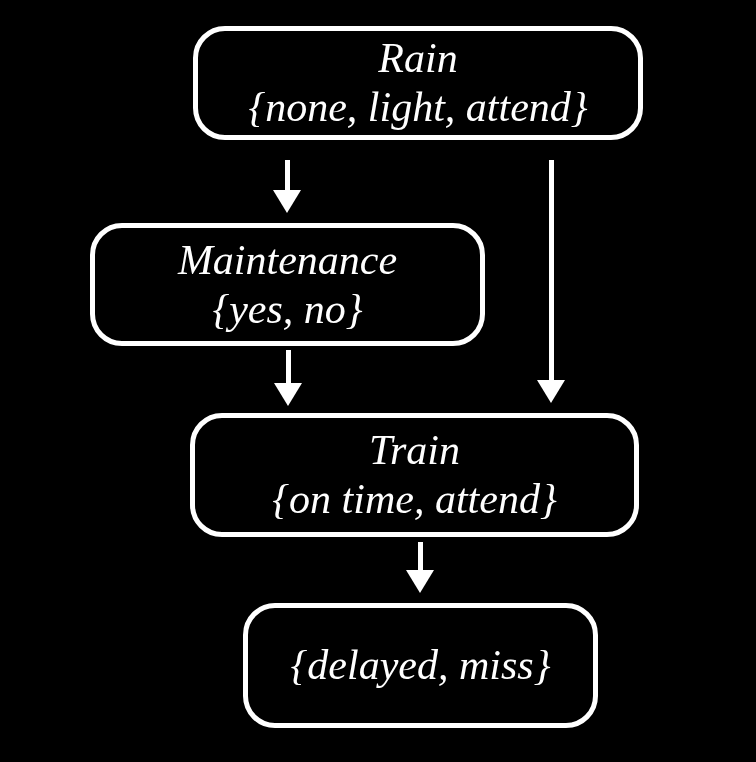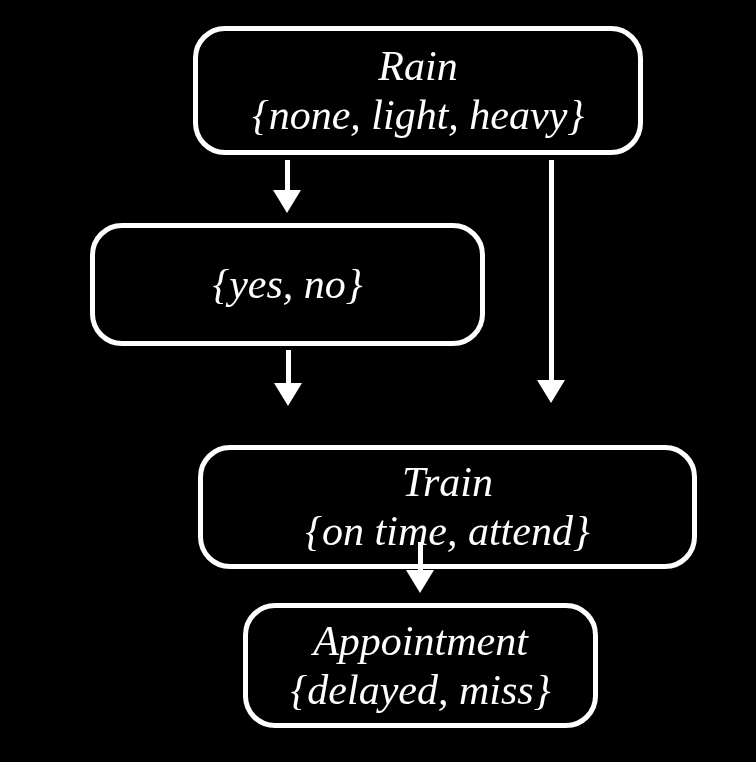--- a/index.html
+++ b/index.html
@@ -21,23 +21,23 @@
     align-items: center;
     justify-content: center;
     color: #ffffff;
     font-style: italic;
     font-size: 42px;
     line-height: 1.16;
     text-align: center;
     background: #000000;
   }
   .node .domain-line { white-space: nowrap; }
-  #node-rain        { left: 193px; top: 26px;  width: 450px; height: 129px; }
+  #node-rain        { left: 193px; top: 26px;  width: 450px; height: 114px; }
   #node-maintenance { left: 90px;  top: 223px; width: 395px; height: 123px; }
-  #node-train       { left: 198px; top: 413px; width: 499px; height: 124px; margin-top: 32px; }
+  #node-train       { left: 190px; top: 413px; width: 449px; height: 124px; }
   #node-appointment { left: 243px; top: 603px; width: 355px; height: 125px; }
 
   .shaft {
     position: absolute;
     width: 5px;
     background: #ffffff;
   }
   .head {
     position: absolute;
     width: 0;
@@ -59,34 +59,34 @@
   #edge-ta-shaft { left: 418px; top: 542px; height: 28px; }
   #edge-ta-head  { left: 406px; top: 570px; }
 </style>
 </head>
 <body>
 
 <div class="canvas">
 
   <div class="node" id="node-rain">
     <div class="label-line">Rain</div>
-    <div class="domain-line">{none, light, heavy}</div>
+    <div class="domain-line">{none, light, attend}</div>
   </div>
 
   <div class="node" id="node-maintenance">
+    <div class="label-line">Maintenance</div>
     <div class="domain-line">{yes, no}</div>
   </div>
 
   <div class="node" id="node-train">
     <div class="label-line">Train</div>
     <div class="domain-line">{on time, attend}</div>
   </div>
 
   <div class="node" id="node-appointment">
-    <div class="label-line">Appointment</div>
     <div class="domain-line">{delayed, miss}</div>
   </div>
 
   <div class="shaft" id="edge-rm-shaft"></div>
   <div class="head" id="edge-rm-head"></div>
 
   <div class="shaft" id="edge-rt-shaft"></div>
   <div class="head" id="edge-rt-head"></div>
 
   <div class="shaft" id="edge-mt-shaft"></div>

